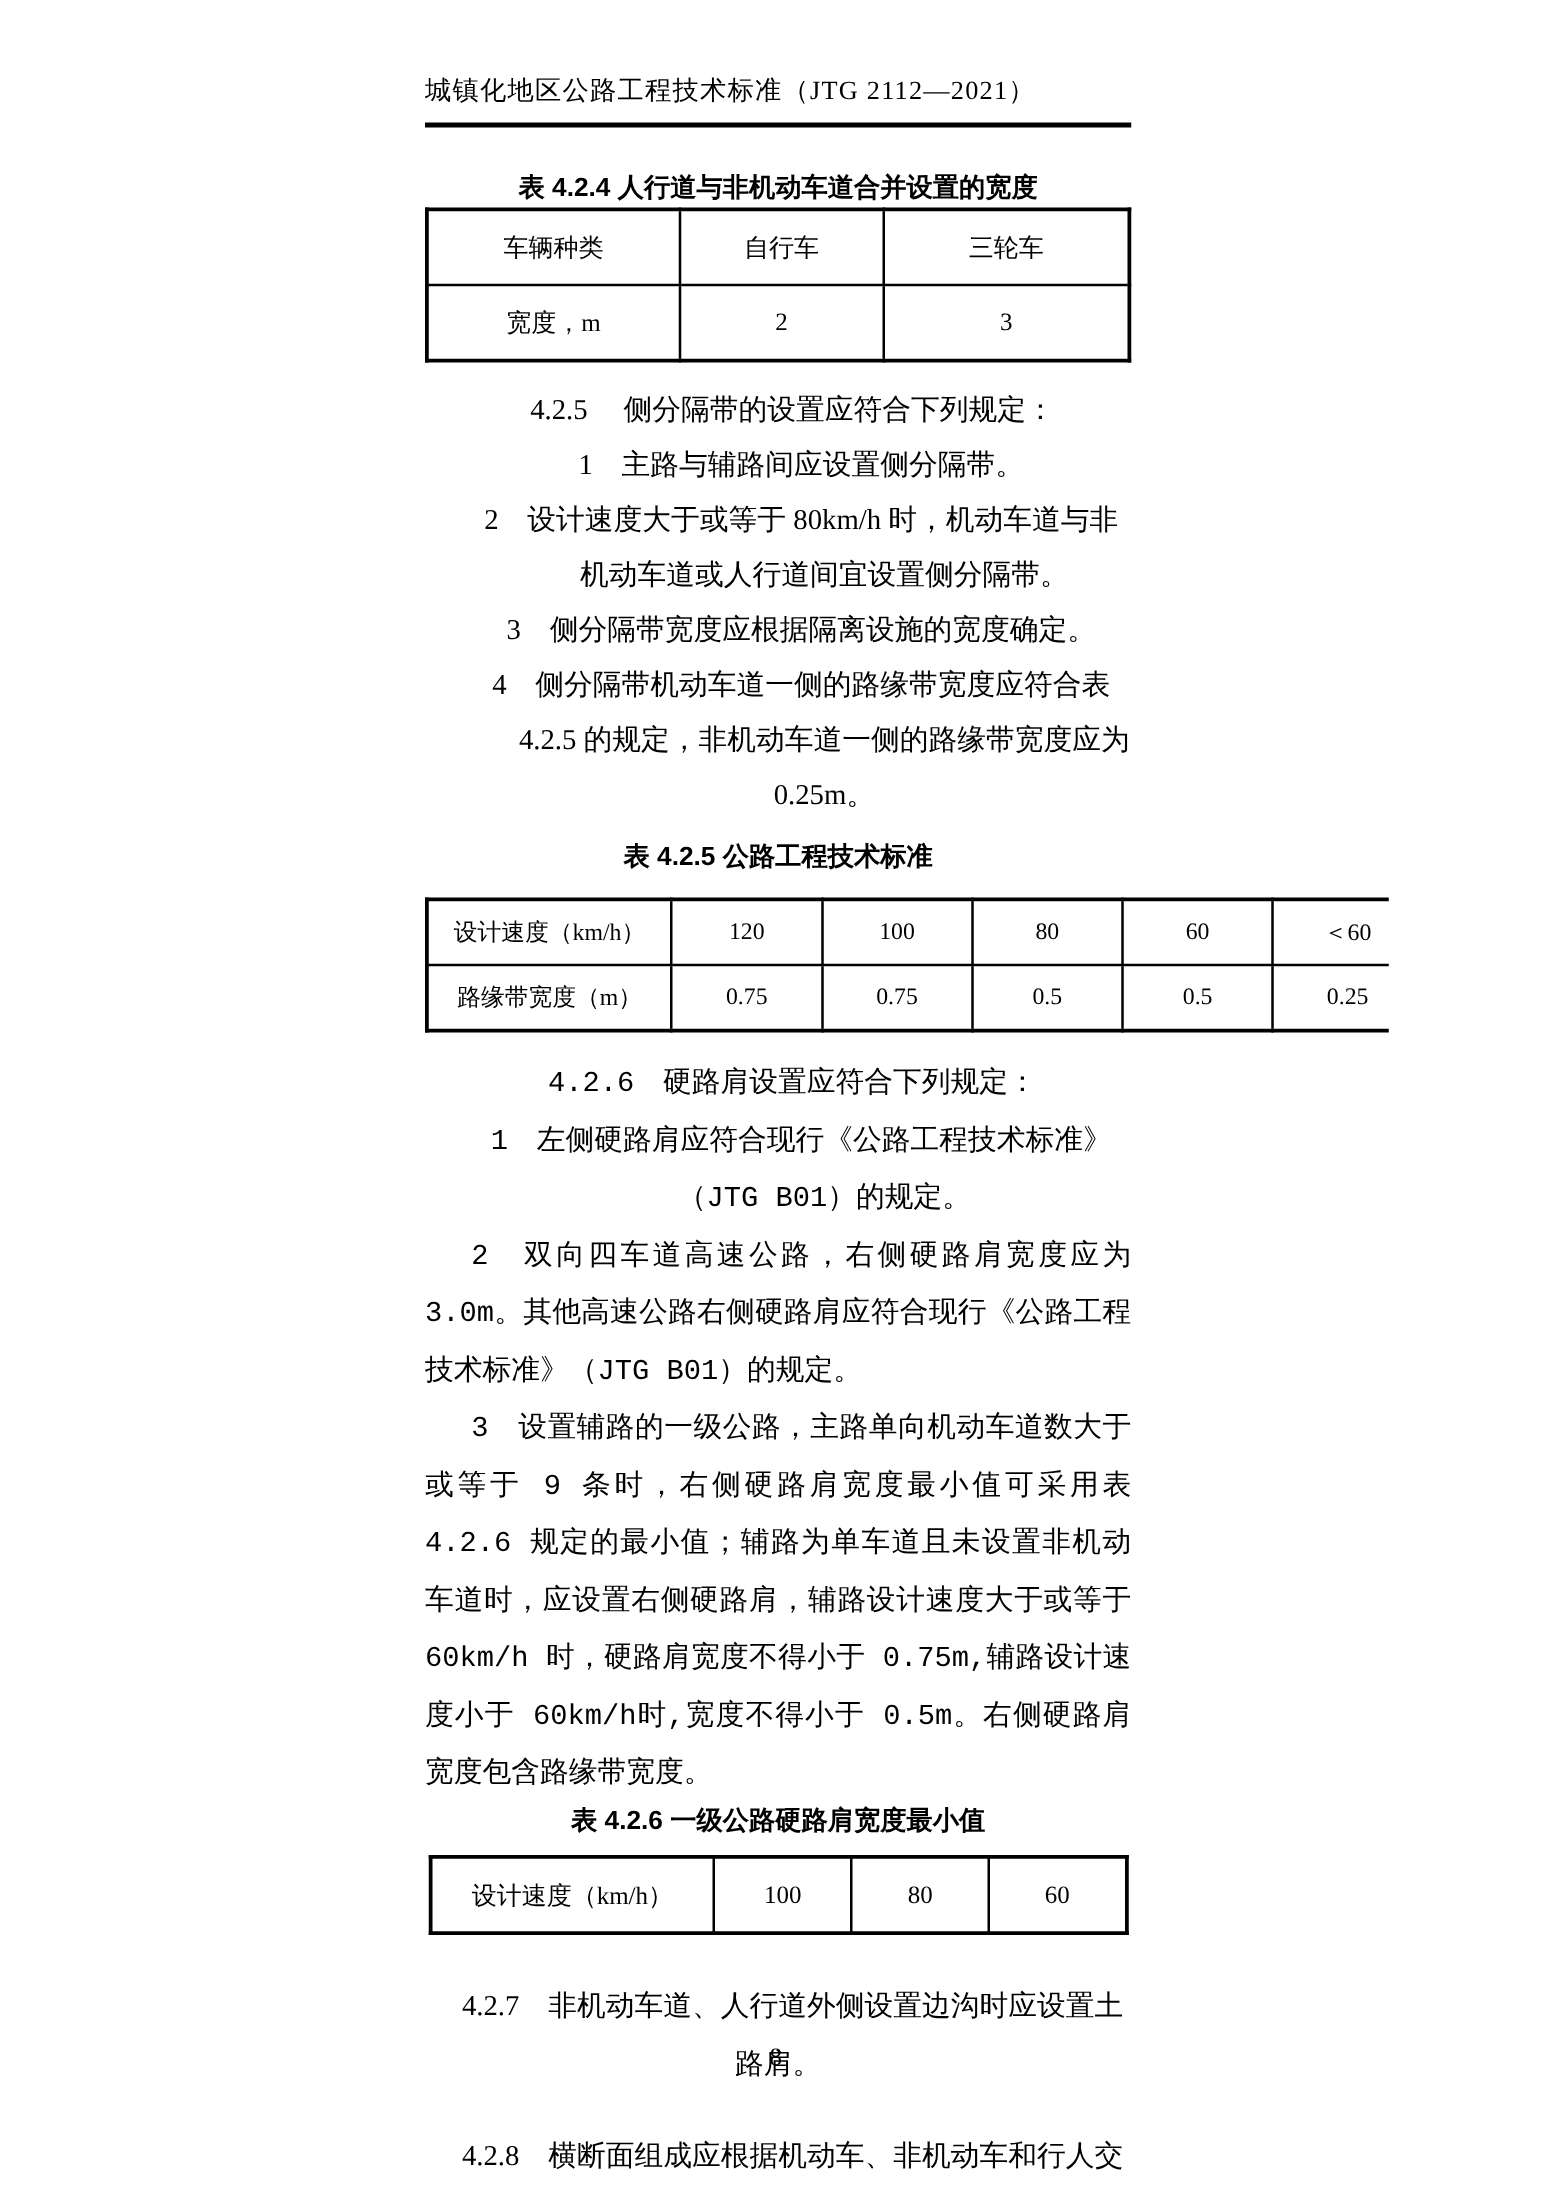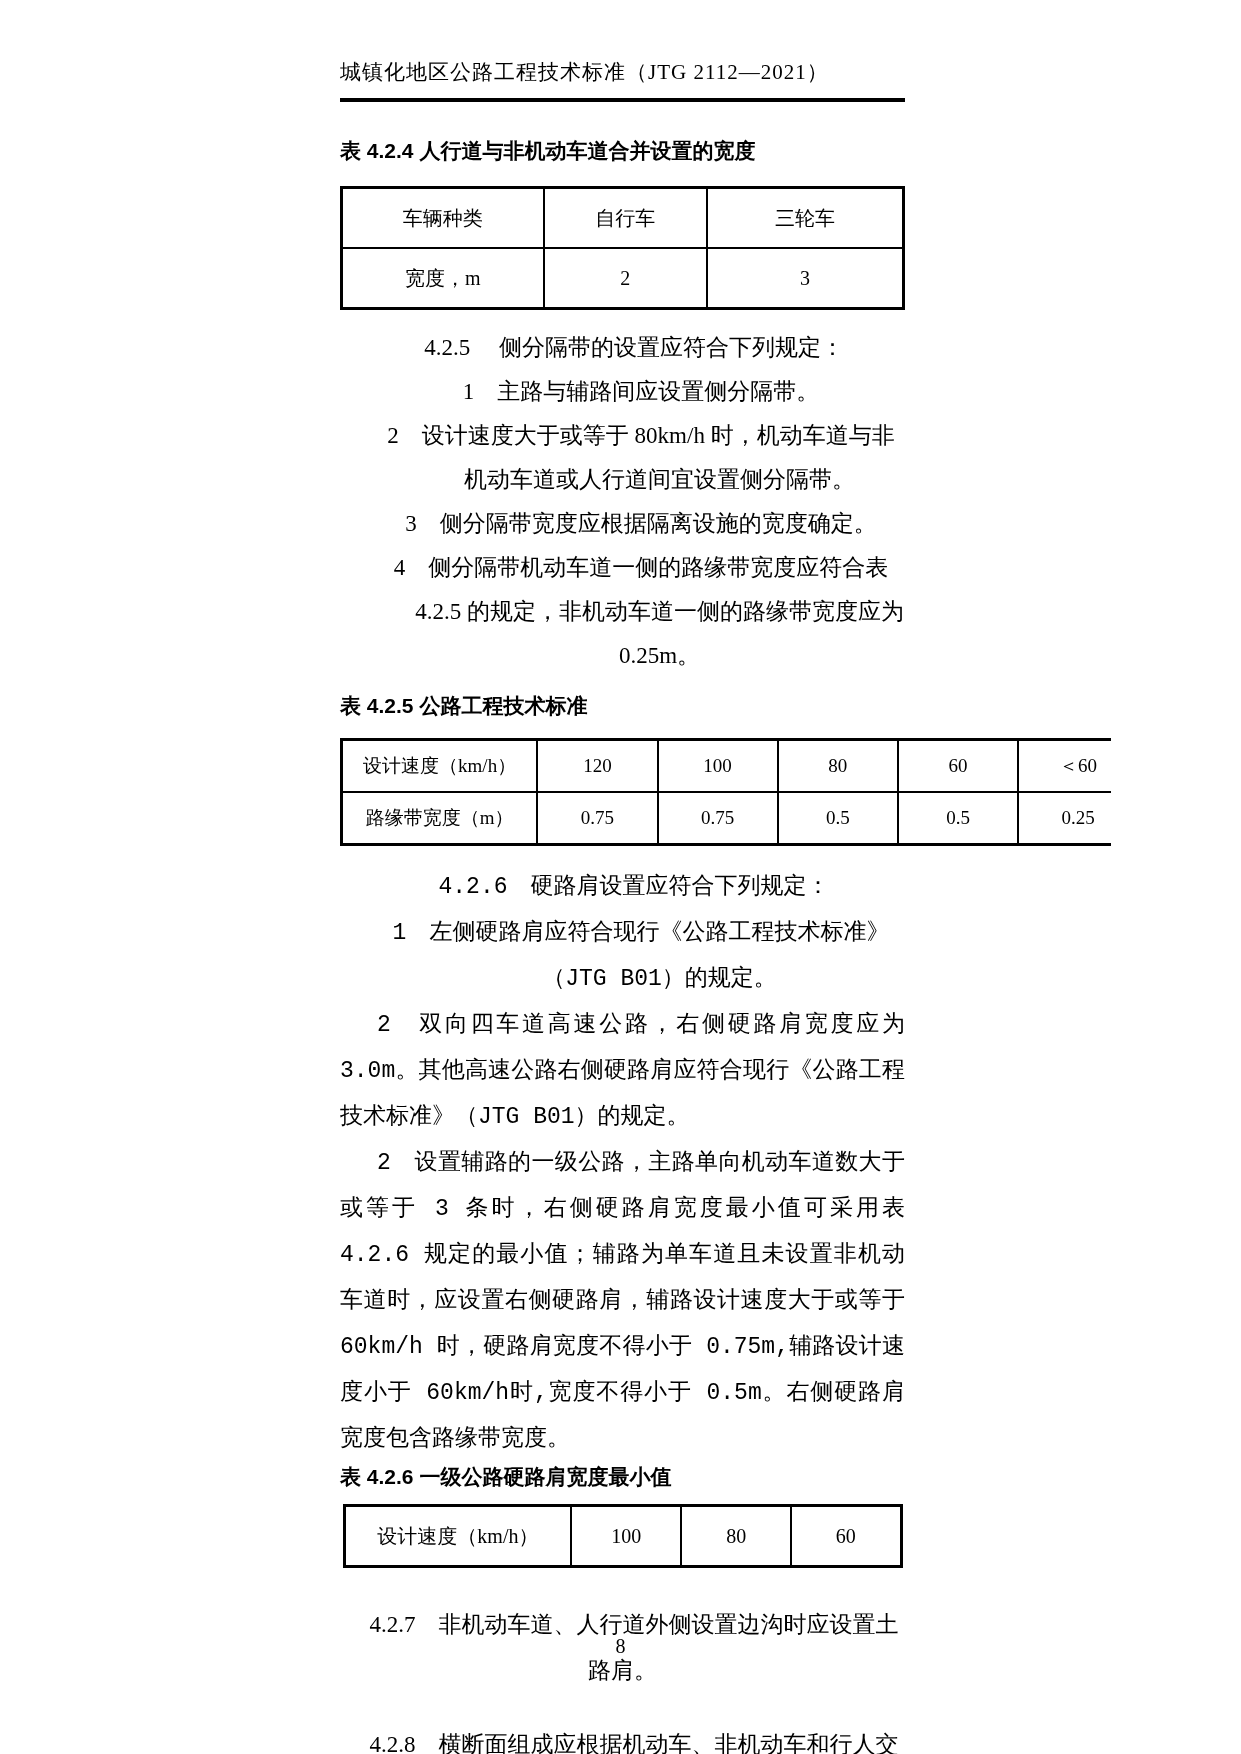--- a/index.html
+++ b/index.html
@@ -13,29 +13,29 @@
     overflow:hidden;
   }
   .header-text{
     font-size:21px;line-height:28px;letter-spacing:1px;
   }
   .header-rule{
     margin-top:12px;height:4px;background:#000;width:100%;
   }
   .tbl-title{
     font-family:"Liberation Sans","DejaVu Sans",sans-serif;
-    font-weight:bold;font-size:21px;text-align:left;line-height:30px;
+    font-weight:bold;font-size:21px;text-align:center;line-height:30px;
   }
   .tt-424{margin-top:34px;}
   .tt-425{margin-top:6px;line-height:44px;}
   .tt-426{}
   table{border-collapse:collapse;margin:0 auto;border:3px solid #000;table-layout:fixed;}
   td{border:2px solid #000;text-align:center;vertical-align:middle;
      font-size:20px;font-family:"Liberation Serif","DejaVu Serif",serif;}
-  .t424{width:565px;margin-top:20px;}
+  .t424{width:565px;margin-top:0;}
   .t424 td{height:56px;}
   .t424 .c1{width:36%;} .t424 .c2{width:29%;} .t424 .c3{width:35%;}
   .t425{width:800px;margin-top:10px;}
   .t425 td{height:48px;font-size:19px;}
   .t425 .c1{width:24%;}
   .t426{width:560px;margin-top:12px;}
   .t426 td{height:56px;}
   .t426 .c1{width:40%;}
   .body-text{font-size:23px;line-height:44px;text-align:center;}
   .head-425{margin-top:16px;text-indent:23px;}
@@ -101,21 +101,21 @@
         <td>0.5</td>
         <td>0.25</td>
       </tr>
     </tbody>
   </table>
 
   <div class="s426">
     <div class="body-text head-426">4.2.6　硬路肩设置应符合下列规定：</div>
     <div class="body-text hang-item">1　左侧硬路肩应符合现行《公路工程技术标准》（JTG B01）的规定。</div>
     <div class="body-text flush-para">2　双向四车道高速公路，右侧硬路肩宽度应为 3.0m。其他高速公路右侧硬路肩应符合现行《公路工程技术标准》（JTG B01）的规定。</div>
-    <div class="body-text flush-para">2　设置辅路的一级公路，主路单向机动车道数大于或等于 3 条时，右侧硬路肩宽度最小值可采用表 4.2.6 规定的最小值；辅路为单车道且未设置非机动车道时，应设置右侧硬路肩，辅路设计速度大于或等于 60km/h 时，硬路肩宽度不得小于 0.75m,辅路设计速度小于 60km/h时,宽度不得小于 0.5m。右侧硬路肩宽度包含路缘带宽度。</div>
+    <div class="body-text flush-para">3　设置辅路的一级公路，主路单向机动车道数大于或等于 9 条时，右侧硬路肩宽度最小值可采用表 4.2.6 规定的最小值；辅路为单车道且未设置非机动车道时，应设置右侧硬路肩，辅路设计速度大于或等于 60km/h 时，硬路肩宽度不得小于 0.75m,辅路设计速度小于 60km/h时,宽度不得小于 0.5m。右侧硬路肩宽度包含路缘带宽度。</div>
   </div>
 
   <div class="tbl-title tt-426">表 4.2.6  一级公路硬路肩宽度最小值</div>
   <table class="t426">
     <tbody>
       <tr>
         <td class="c1">设计速度（km/h）</td>
         <td>100</td>
         <td>80</td>
         <td>60</td>

